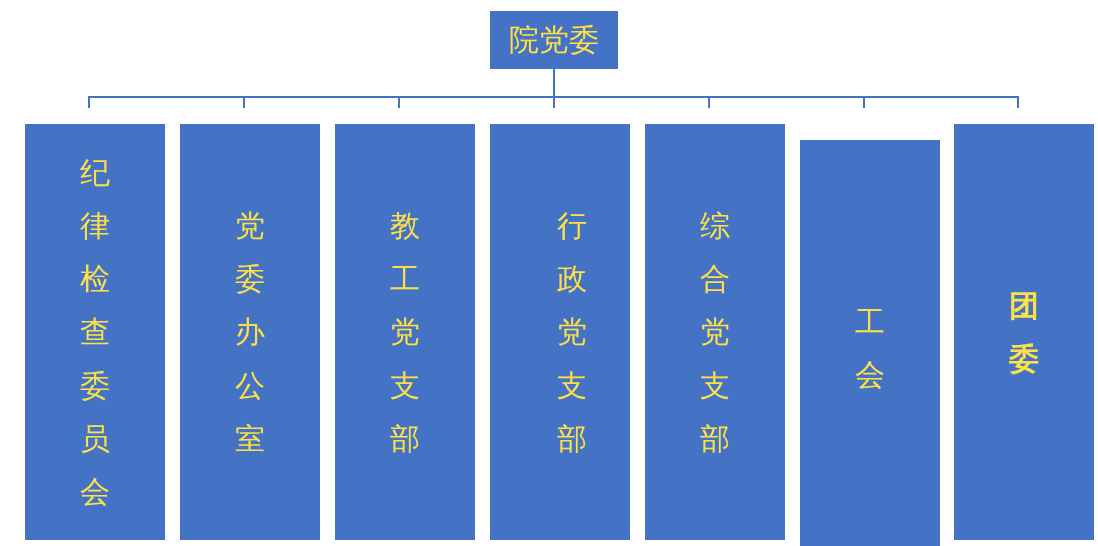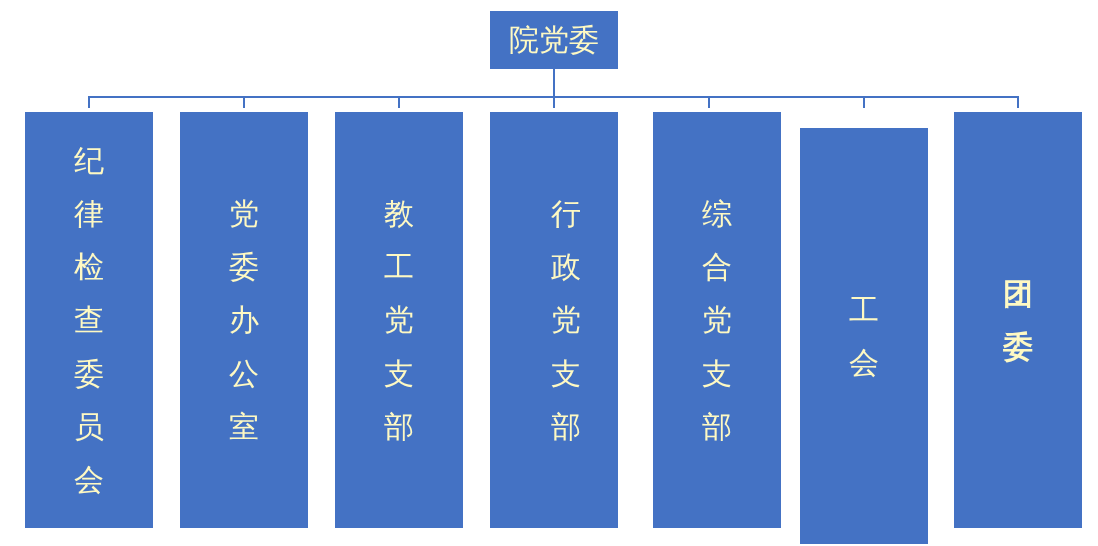--- a/index.html
+++ b/index.html
@@ -19,56 +19,56 @@
   }
 
   
   .node {
     position: absolute;
     background: #4472C4;
     box-sizing: border-box;
     display: flex;
     align-items: center;
     justify-content: center;
-    color: #fef9c3;
+    color: #fde047;
   }
   .node-root {
     left: 490px;
     top: 11px;
     width: 128px;
     height: 58px;
   }
   .node-root .node-label {
     font-size: 30px;
     line-height: 1.0;
     letter-spacing: 0px;
     white-space: nowrap;
   }
 
   .node-child {
-    top: 112px;
-    width: 128px;
+    top: 124px;
+    width: 140px;
     height: 416px;
   }
   .node-child .node-label {
     font-size: 30px;
     line-height: 1.77;
     text-align: center;
     
     writing-mode: horizontal-tb;
     width: 34px;
     word-break: break-all;
     white-space: normal;
   }
 
   .c0 { left: 25px;   }
   .c1 { left: 180px;  }
   .c2 { left: 335px;  }
   .c3 { left: 490px; padding-left: 24px;  }
-  .c4 { left: 645px; margin-left: 8px;  }
+  .c4 { left: 645px;  }
   .c5 { left: 800px; margin-top: 16px;  }
   .c6 { left: 954px; font-weight: bold;  }
 
   
   .conn {
     position: absolute;
     background: #4472C4;
   }
   
   .conn-root-stem {

